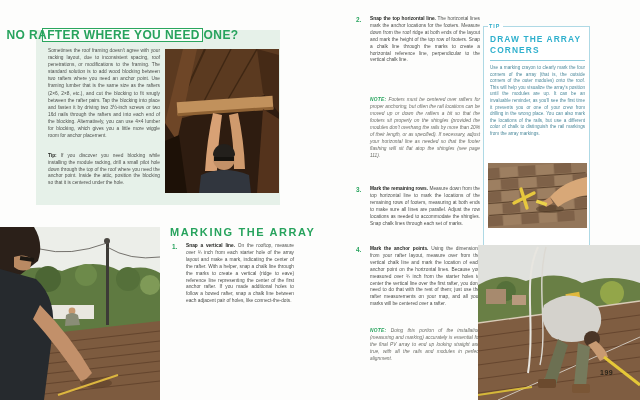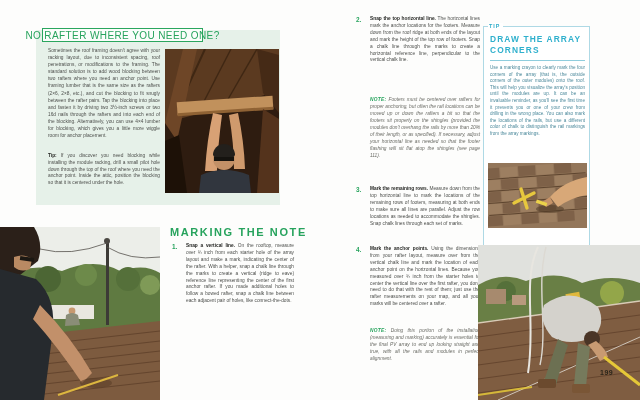--- a/index.html
+++ b/index.html
@@ -4,21 +4,21 @@
 <style>
   * { margin:0; padding:0; box-sizing:border-box; }
   html,body { width:640px; height:400px; }
   body { font-family:"Liberation Sans", sans-serif; background:#ffffff; position:relative; overflow:hidden; }
   #spread { position:absolute; inset:0; background:#fdfdfc; }
 
   
   .mint-box { position:absolute; left:36px; top:30px; width:244px; height:175px; background:#e6f1e9; }
   .sidebar-title-box { position:absolute; left:42px; top:28px; width:161px; height:14px;
       border:1px solid #2aa65e; background:#fbfdfb; display:flex; align-items:center; justify-content:center; }
-  .sidebar-title { color:#27a35d; font-size:10px; font-weight:normal; letter-spacing:0.4px; white-space:nowrap; }
+  .sidebar-title { color:#27a35d; font-size:12px; font-weight:bold; letter-spacing:0.4px; white-space:nowrap; }
   .sidebar-body { position:absolute; left:48px; top:47px; width:112px; font-size:4.8px; line-height:1.48;
       color:#4d4f4c; text-align:justify; }
   .sidebar-tip { position:absolute; left:48px; top:153px; width:112px; font-size:4.8px; line-height:1.42;
       color:#4d4f4c; text-align:justify; }
   .tip-lead { font-weight:bold; color:#262723; }
 
   .section-heading { position:absolute; left:170px; top:226px; font-size:11px; font-weight:bold;
       letter-spacing:1.6px; color:#27a35d; white-space:nowrap; }
 
   .step { position:absolute; font-size:4.8px; line-height:1.44; color:#4d4f4c; text-align:justify; }
@@ -79,21 +79,21 @@
       <path d="M80,120 Q79,92 73,64 L64,66 Q69,95 69,120 Z" fill="#cf9a6d"></path>
       <circle cx="59" cy="110" r="11" fill="#c29067"></circle>
       <path d="M48,106 a11,11 0 0 1 22,0 l-2,3 -18,0 Z" fill="#23201c"></path>
       <rect x="49" y="108" width="20" height="4" fill="#15130f"></rect>
       <path d="M36,126 Q59,116 84,126 L86,144 L34,144 Z" fill="#31363e"></path>
       <polygon points="0,92 14,86 22,144 0,144" fill="#1d1107"></polygon>
       <polygon points="98,60 114,70 114,144 92,144" fill="#54331c"></polygon>
     </svg>
   </div>
 
-  <div class="section-heading">MARKING THE NOTE</div>
+  <div class="section-heading">MARKING THE ARRAY</div>
 
   <div class="step" style="left:186px; top:243px; width:108px;">
     <span class="step-num">1.</span>
     <b>Snap a vertical line.</b>
     <span>On the rooftop, measure over ¾ inch from each starter hole of the array layout and make a mark, indicating the center of the rafter. With a helper, snap a chalk line through the marks to create a vertical (ridge to eave) reference line representing the center of the first anchor rafter. If you made additional holes to follow a bowed rafter, snap a chalk line between each adjacent pair of holes, like connect-the-dots.</span>
   </div>
 
   <div class="photo" style="left:0px; top:227px; width:160px; height:173px;">
     <svg viewBox="0 0 160 173" preserveAspectRatio="none">
       <rect width="160" height="173" fill="#eceee9"></rect>

